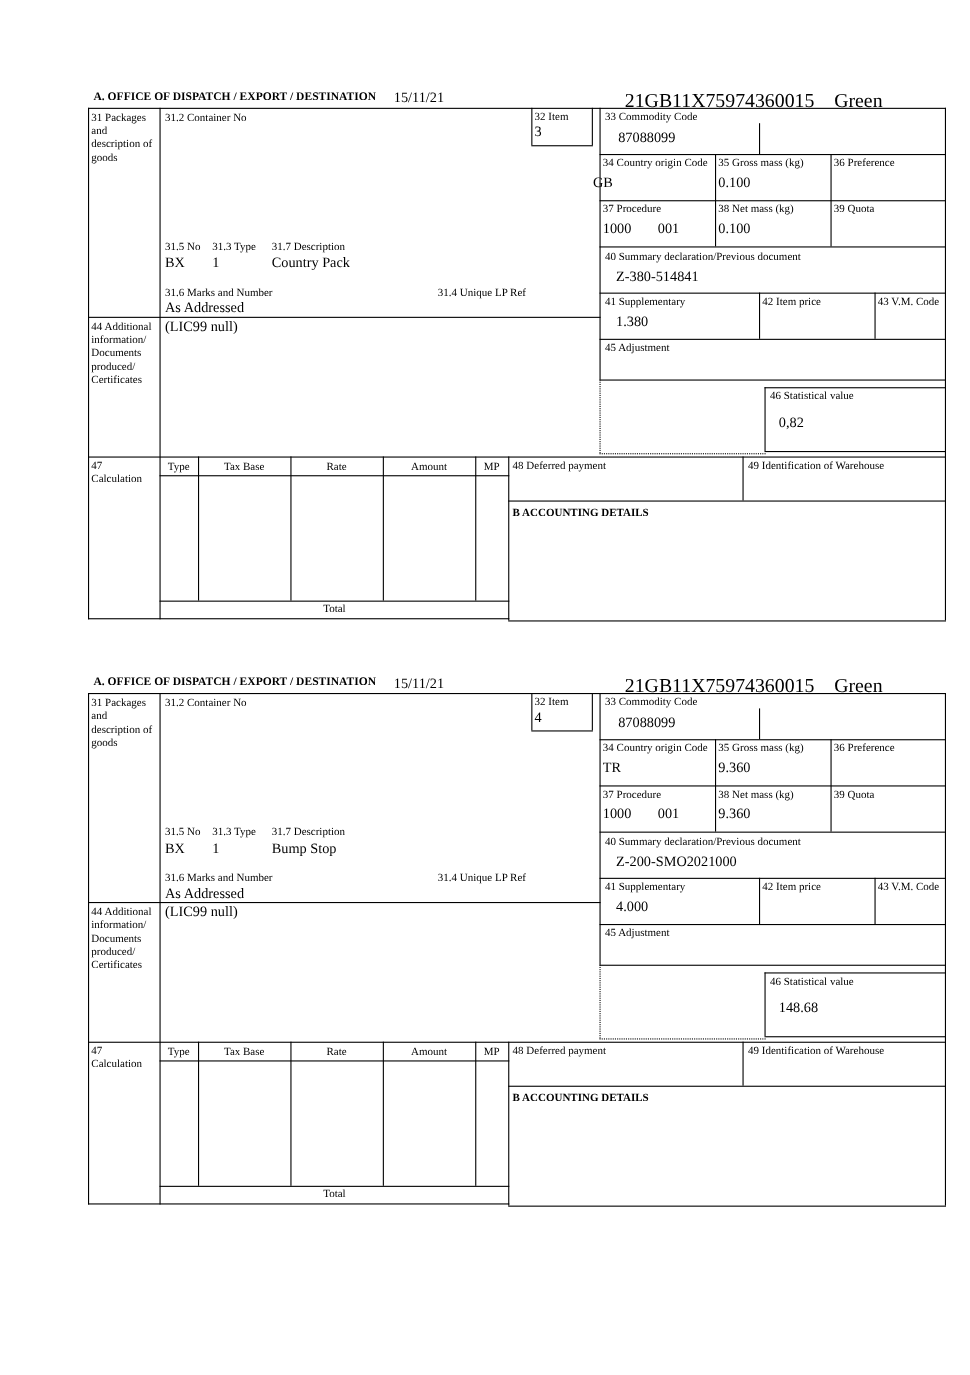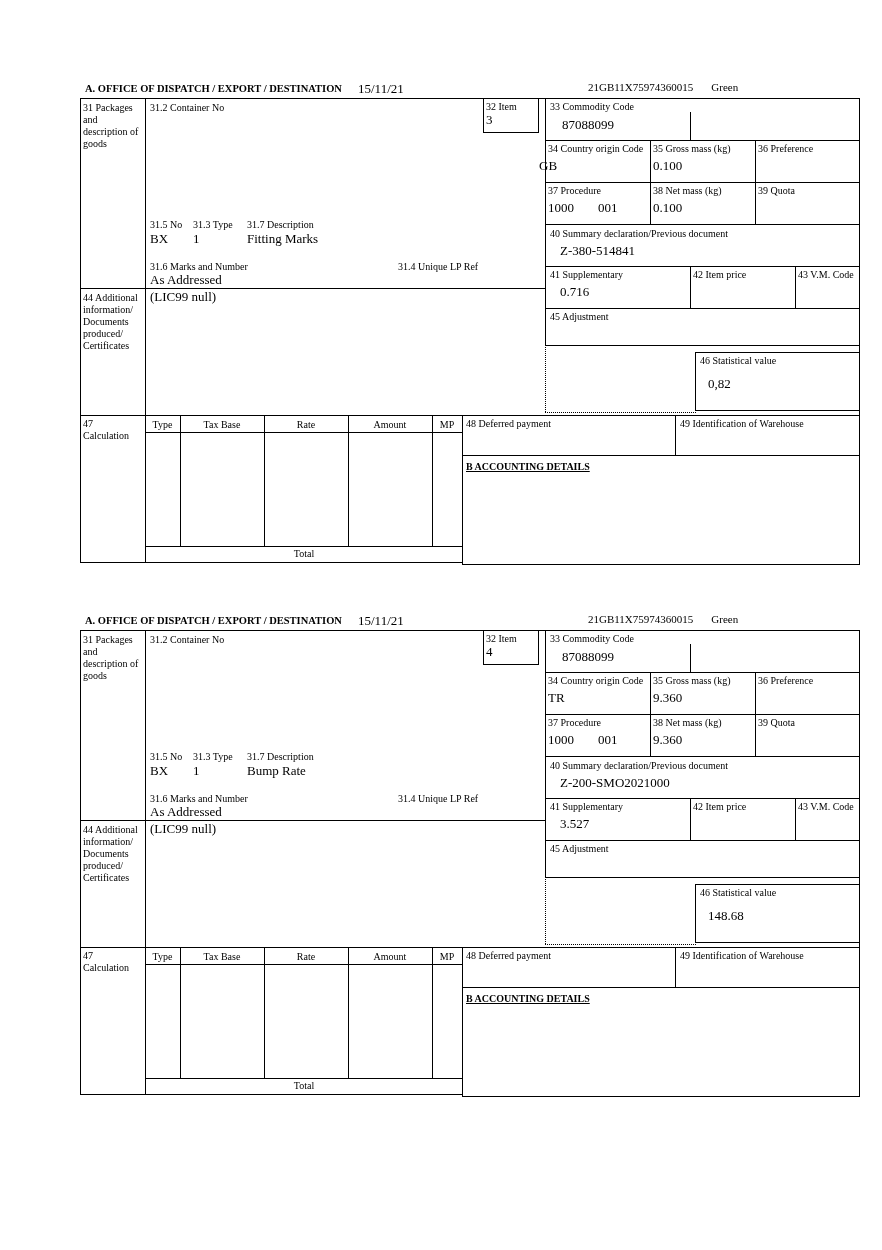--- a/index.html
+++ b/index.html
@@ -6,32 +6,32 @@
   html,body { background:#ffffff; }
   body {
     width:882px; height:1250px; position:relative;
     font-family:"Liberation Serif", serif; color:#000;
   }
   #page { position:absolute; left:0; top:0; width:882px; height:1250px; background:#fff; }
   .section { position:absolute; left:80px; width:781px; height:486px; }
   .sec-header { position:absolute; left:0; top:0; width:781px; height:18px; }
   .office { position:absolute; left:5px; top:3px; font-size:10.5px; font-weight:bold; white-space:nowrap; }
   .date { position:absolute; left:278px; top:1px; font-size:13px; white-space:nowrap; }
-  .ref { position:absolute; left:508px; top:1px; font-size:11px; white-space:nowrap; }
+  .ref { position:absolute; left:488px; top:1px; font-size:18px; white-space:nowrap; }
   .ref .status { margin-left:18px; }
   .tbl { position:absolute; left:0; top:18px; width:781px; height:468px; }
   .hl { position:absolute; height:1px; background:#000; }
   .vl { position:absolute; width:1px; background:#000; }
   .hld { position:absolute; height:0; border-top:1px dotted #000; }
   .vld { position:absolute; width:0; border-left:1px dotted #000; }
   .lbl { position:absolute; font-size:10px; line-height:12px; white-space:nowrap; }
   .wrap { white-space:normal; }
   .val { position:absolute; font-size:13px; line-height:14px; white-space:nowrap; }
   .ctr { text-align:center; }
-  .b { font-weight:bold;text-decoration:underline; }
+  .b { font-weight:bold; }
 </style>
 </head>
 <body>
 
 <div id="page">
     <div class="section" style="top: 80px;">
     <div class="sec-header">
       <span class="office">A.  OFFICE OF DISPATCH / EXPORT / DESTINATION</span>
       <span class="date">15/11/21</span>
       <span class="ref"><span>21GB11X75974360015</span><span class="status">Green</span></span>
@@ -96,31 +96,31 @@
       <div class="val" style="left:518px;top:103px">001</div>
       <div class="lbl" style="left:573px;top:87px">38 Net mass (kg)</div>
       <div class="val" style="left:573px;top:103px">0.100</div>
       <div class="lbl" style="left:678px;top:87px">39 Quota</div>
 
       <div class="lbl" style="left:70px;top:121px">31.5 No</div>
       <div class="lbl" style="left:113px;top:121px">31.3 Type</div>
       <div class="lbl" style="left:167px;top:121px">31.7 Description</div>
       <div class="val" style="left:70px;top:134px">BX</div>
       <div class="val" style="left:113px;top:134px">1</div>
-      <div class="val" style="left:167px;top:134px">Fitting Marks</div>
+      <div class="val" style="left:167px;top:134px">Country Pack</div>
 
       <div class="lbl" style="left:470px;top:130px">40 Summary declaration/Previous document</div>
       <div class="val" style="left:480px;top:146px">Z-380-514841</div>
 
       <div class="lbl" style="left:70px;top:163px">31.6 Marks and Number</div>
       <div class="lbl" style="left:318px;top:163px">31.4 Unique LP Ref</div>
       <div class="val" style="left:70px;top:175px">As Addressed</div>
 
       <div class="lbl" style="left:470px;top:171px">41 Supplementary</div>
-      <div class="val" style="left:480px;top:187px">0.716</div>
+      <div class="val" style="left:480px;top:187px">1.380</div>
       <div class="lbl" style="left:613px;top:171px">42 Item price</div>
       <div class="lbl" style="left:718px;top:171px">43 V.M. Code</div>
 
       <div class="lbl wrap" style="left:3px;top:194px;width:56px">44 Additional information/ Documents produced/ Certificates</div>
       <div class="val" style="left:70px;top:192px">(LIC99 null)</div>
 
       <div class="lbl" style="left:470px;top:213px">45 Adjustment</div>
 
       <div class="lbl" style="left:620px;top:257px">46 Statistical value</div>
       <div class="val" style="left:628px;top:279px">0,82</div>
@@ -205,31 +205,31 @@
       <div class="val" style="left:518px;top:103px">001</div>
       <div class="lbl" style="left:573px;top:87px">38 Net mass (kg)</div>
       <div class="val" style="left:573px;top:103px">9.360</div>
       <div class="lbl" style="left:678px;top:87px">39 Quota</div>
 
       <div class="lbl" style="left:70px;top:121px">31.5 No</div>
       <div class="lbl" style="left:113px;top:121px">31.3 Type</div>
       <div class="lbl" style="left:167px;top:121px">31.7 Description</div>
       <div class="val" style="left:70px;top:134px">BX</div>
       <div class="val" style="left:113px;top:134px">1</div>
-      <div class="val" style="left:167px;top:134px">Bump Rate</div>
+      <div class="val" style="left:167px;top:134px">Bump Stop</div>
 
       <div class="lbl" style="left:470px;top:130px">40 Summary declaration/Previous document</div>
       <div class="val" style="left:480px;top:146px">Z-200-SMO2021000</div>
 
       <div class="lbl" style="left:70px;top:163px">31.6 Marks and Number</div>
       <div class="lbl" style="left:318px;top:163px">31.4 Unique LP Ref</div>
       <div class="val" style="left:70px;top:175px">As Addressed</div>
 
       <div class="lbl" style="left:470px;top:171px">41 Supplementary</div>
-      <div class="val" style="left:480px;top:187px">3.527</div>
+      <div class="val" style="left:480px;top:187px">4.000</div>
       <div class="lbl" style="left:613px;top:171px">42 Item price</div>
       <div class="lbl" style="left:718px;top:171px">43 V.M. Code</div>
 
       <div class="lbl wrap" style="left:3px;top:194px;width:56px">44 Additional information/ Documents produced/ Certificates</div>
       <div class="val" style="left:70px;top:192px">(LIC99 null)</div>
 
       <div class="lbl" style="left:470px;top:213px">45 Adjustment</div>
 
       <div class="lbl" style="left:620px;top:257px">46 Statistical value</div>
       <div class="val" style="left:628px;top:279px">148.68</div>

